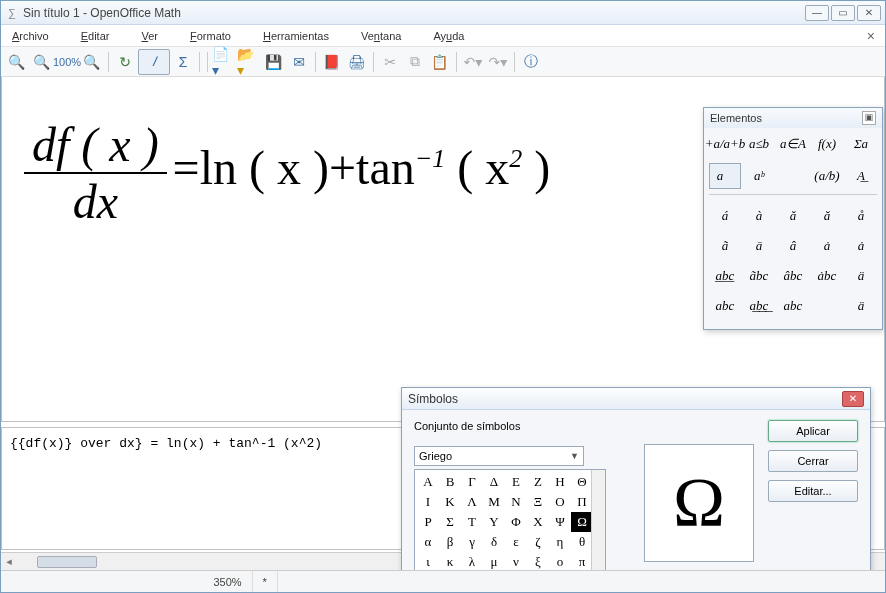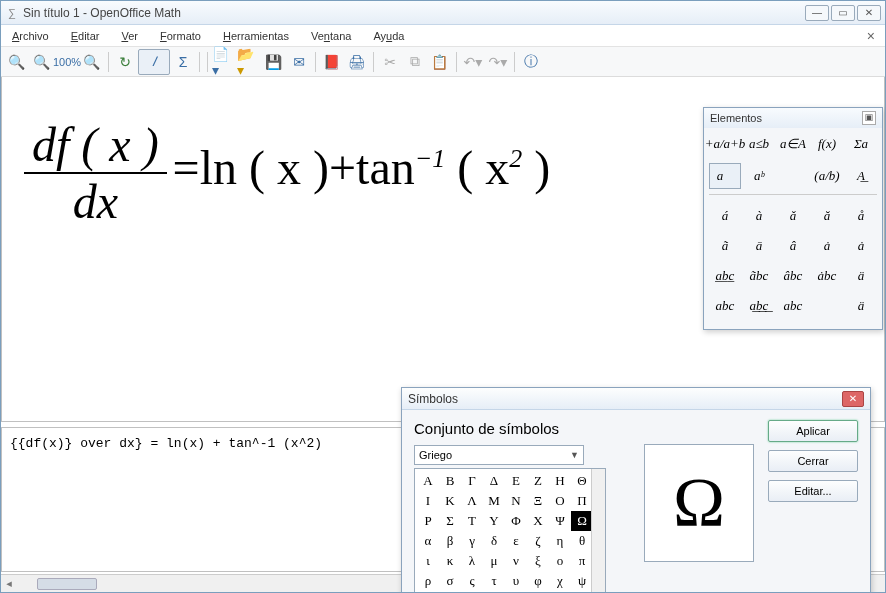--- a/index.html
+++ b/index.html
@@ -3,21 +3,21 @@
 <meta charset="utf-8">
 <style>
 * { box-sizing: border-box; margin: 0; padding: 0; }
 body { font-family: "Segoe UI", Tahoma, sans-serif; font-size: 11px; background: #fff; width: 886px; height: 593px; overflow: hidden; position: relative; }
 .window { width: 886px; height: 593px; border: 1px solid #7a9ebd; background: #fff; display: flex; flex-direction: column; }
 .titlebar { height: 24px; background: linear-gradient(#f8fbfe,#e6eef7); display: flex; align-items: center; padding: 0 4px; border-bottom: 1px solid #c5d6e8; }
 .titlebar .icon { width: 14px; height: 14px; margin-right: 4px; display: inline-flex; align-items: center; justify-content: center; color: #888; font-size: 11px; }
 .titlebar .title { flex: 1; color: #444; font-size: 12px; }
 .win-btns { display: flex; gap: 2px; }
 .win-btn { width: 24px; height: 16px; border: 1px solid #9ab; border-radius: 2px; background: #f5f8fb; font-size: 10px; text-align: center; line-height: 14px; color: #555; }
-.menubar { height: 22px; display: flex; align-items: center; padding: 0 4px; gap: 8px; color: #333; border-bottom: 1px solid #e3e3e3; }
+.menubar { height: 22px; display: flex; align-items: center; padding: 0 4px; gap: 18px; color: #333; border-bottom: 1px solid #e3e3e3; }
 .menu-item { padding: 2px 7px; cursor: default; }
 .menu-item u { text-decoration: underline; }
 .close-x { margin-left: auto; color: #666; font-size: 14px; padding: 0 6px; }
 .toolbar { height: 30px; display: flex; align-items: center; padding: 0 4px; gap: 1px; background: #f7f8f9; border-bottom: 1px solid #dcdcdc; }
 .tb-btn { width: 24px; height: 24px; display: inline-flex; align-items: center; justify-content: center; border-radius: 2px; color: #3a6ea5; font-size: 14px; }
 .tb-btn.small { font-size: 11px; }
 .tb-sep { width: 1px; height: 20px; background: #ccc; margin: 0 3px; }
 .content-area { flex: 1; position: relative; overflow: hidden; background: #fff; }
 .formula-view { position: absolute; left: 0; top: 0; right: 0; height: 345px; background: #fff; border: 1px solid #c0c0c0; border-top: none; overflow: hidden; }
 .formula-inner { padding: 40px 16px; font-family: "Cambria Math", Georgia, "Times New Roman", serif; font-size: 48px; font-style: italic; white-space: nowrap; }
@@ -46,21 +46,21 @@
 .el-grid { padding: 4px 5px 8px; }
 .el-grid .el-row { padding: 2px 0; }
 
 
 #symbols-dialog { top: 310px; left: 400px; width: 470px; height: 250px; background: #f4f6f9; }
 .sym-title { height: 22px; background: linear-gradient(#fdfefe,#e6eef7); display: flex; align-items: center; padding: 0 6px; border-bottom: 1px solid #c5d6e8; gap: 16px; }
 .sym-title .t { flex: 1; font-size: 12px; color: #333; }
 .sym-title .xbtn { width: 22px; height: 16px; background: #d66; border: 1px solid #a44; border-radius: 2px; color: #fff; font-size: 10px; text-align: center; line-height: 14px; }
 .sym-body { padding: 10px 12px; display: flex; gap: 14px; }
 .sym-left { flex: 1; }
-.sym-label { font-size: 15px; margin-bottom: 8px; display: block; }
+.sym-label { font-size: 11px; margin-bottom: 14px; display: block; }
 .sym-combo { width: 170px; height: 20px; border: 1px solid #9ab; background: #fff; display: flex; align-items: center; padding: 0 4px; font-size: 11px; margin-bottom: 3px; }
 .sym-combo .arrow { margin-left: auto; color: #555; font-size: 9px; }
 .sym-grid-wrap { border: 1px solid #9ab; background: #fff; width: 192px; height: 130px; overflow: hidden; position: relative; }
 .sym-grid { display: grid; grid-template-columns: repeat(8, 22px); grid-auto-rows: 20px; gap: 0; padding: 2px; }
 .sym-cell { display: flex; align-items: center; justify-content: center; font-family: Georgia, "Times New Roman", serif; font-size: 13px; }
 .sym-cell.sel { background: #000; color: #fff; }
 .sym-scroll { position: absolute; right: 0; top: 0; bottom: 0; width: 14px; background: #f0f0f0; border-left: 1px solid #ccc; }
 .sym-preview { width: 110px; height: 118px; border: 1px solid #9ab; background: #fff; display: flex; align-items: center; justify-content: center; font-family: Georgia, serif; font-size: 70px; margin-top: 24px; }
 .sym-buttons { display: flex; flex-direction: column; gap: 8px; width: 90px; }
 .sym-btn { height: 22px; border: 1px solid #9ab; background: linear-gradient(#fdfefe,#e9eef5); border-radius: 2px; font-size: 11px; text-align: center; line-height: 20px; }
@@ -264,13 +264,19 @@
         <div class="sym-buttons">
           <div class="sym-btn primary">Aplicar</div>
           <div class="sym-btn">Cerrar</div>
           <div class="sym-btn">Editar...</div>
         </div>
       </div>
     </div>
 
   </div>
 
+  <div class="statusbar">
+    <div class="spacer"></div>
+    <div class="cell">350%</div>
+    <div class="cell">*</div>
+    <div class="spacer" style="flex:3"></div>
+  </div>
 </div>
 
 </body></html>

